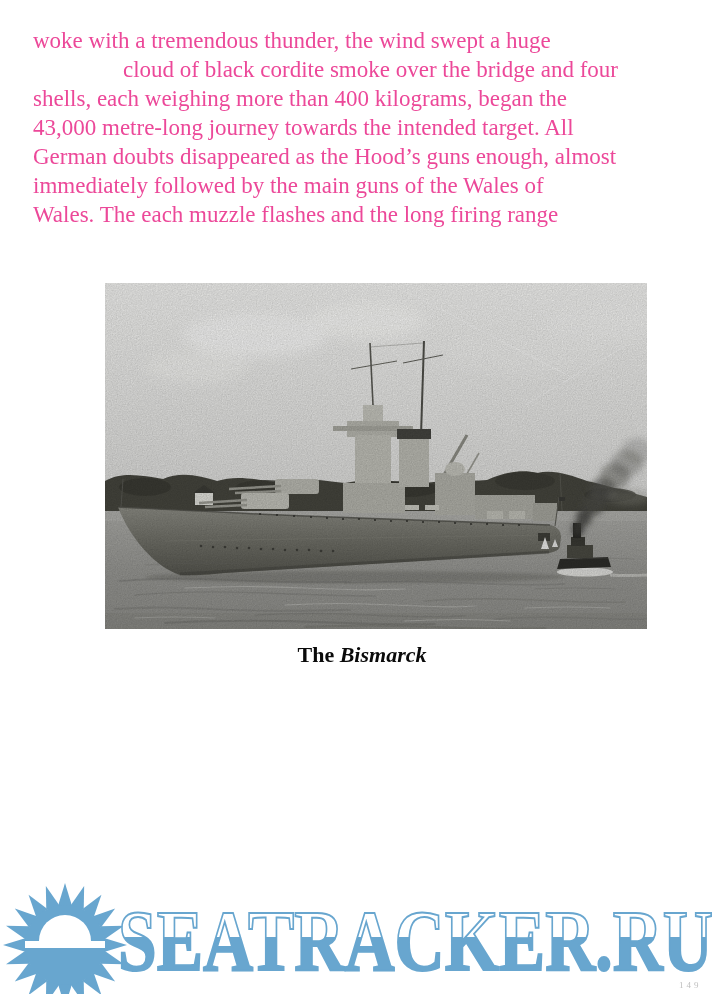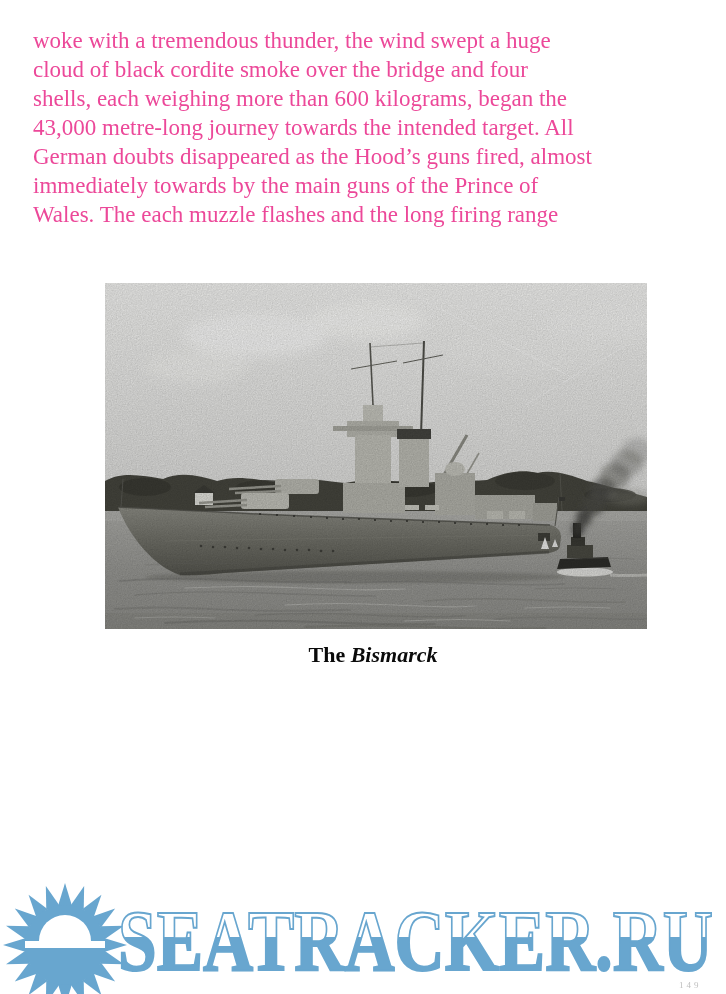--- a/index.html
+++ b/index.html
@@ -15,34 +15,34 @@
   
   .paragraph {
     position: absolute;
     left: 33px; top: 26px;
     font-size: 23px;
     line-height: 29px;
     color: #ec4899;
     white-space: nowrap;
   }
   .paragraph .line { height: 29px; }
-  .paragraph .line.indent { }
+  .paragraph .line.indent { margin-left: 90px; }
 
   
   .photo-wrap {
     position: absolute;
     left: 105px; top: 283px;
     width: 542px; height: 346px;
   }
   .photo-wrap svg { display: block; }
 
   
   .caption {
     position: absolute;
-    left: 102px; top: 642px; width: 542px;
+    left: 91px; top: 642px; width: 542px;
     text-align: center;
     font-size: 22px;
     font-weight: bold;
     color: #0a0a0a;
   }
   .caption .ship { font-style: italic; }
 
   
   .watermark {
     position: absolute;
@@ -63,24 +63,24 @@
   }
 </style>
 </head>
 <body>
 
 <div class="page">
 
   <div class="paragraph">
     <div class="line">woke with a tremendous thunder, the wind swept a huge</div>
     <div class="line indent">cloud of black cordite smoke over the bridge and four</div>
-    <div class="line">shells, each weighing more than 600 kilograms, began the</div>
+    <div class="line">shells, each weighing more than 400 kilograms, began the</div>
     <div class="line">43,000 metre-long journey towards the intended target. All</div>
-    <div class="line">German doubts disappeared as the Hood’s guns fired, almost</div>
-    <div class="line">immediately towards by the main guns of the Prince of</div>
+    <div class="line">German doubts disappeared as the Hood’s guns enough, almost</div>
+    <div class="line">immediately followed by the main guns of the Wales of</div>
     <div class="line">Wales. The each muzzle flashes and the long firing range</div>
   </div>
 
   <div class="photo-wrap" role="img" aria-label="battleship-bismarck-with-tugboat">
     <svg width="542" height="346" viewBox="0 0 542 346">
       <defs>
         <linearGradient id="skyGrad" x1="0" y1="0" x2="0" y2="1">
           <stop offset="0" stop-color="#f5f5f3"></stop>
           <stop offset="0.55" stop-color="#e7e7e5"></stop>
           <stop offset="1" stop-color="#dbdbd9"></stop>

